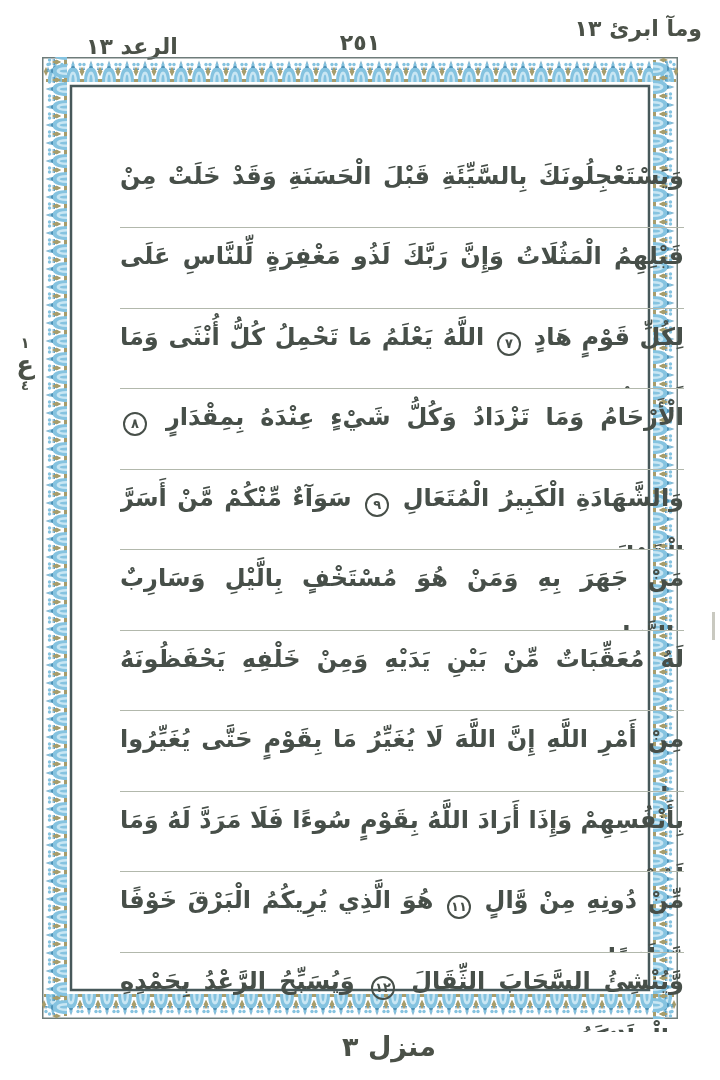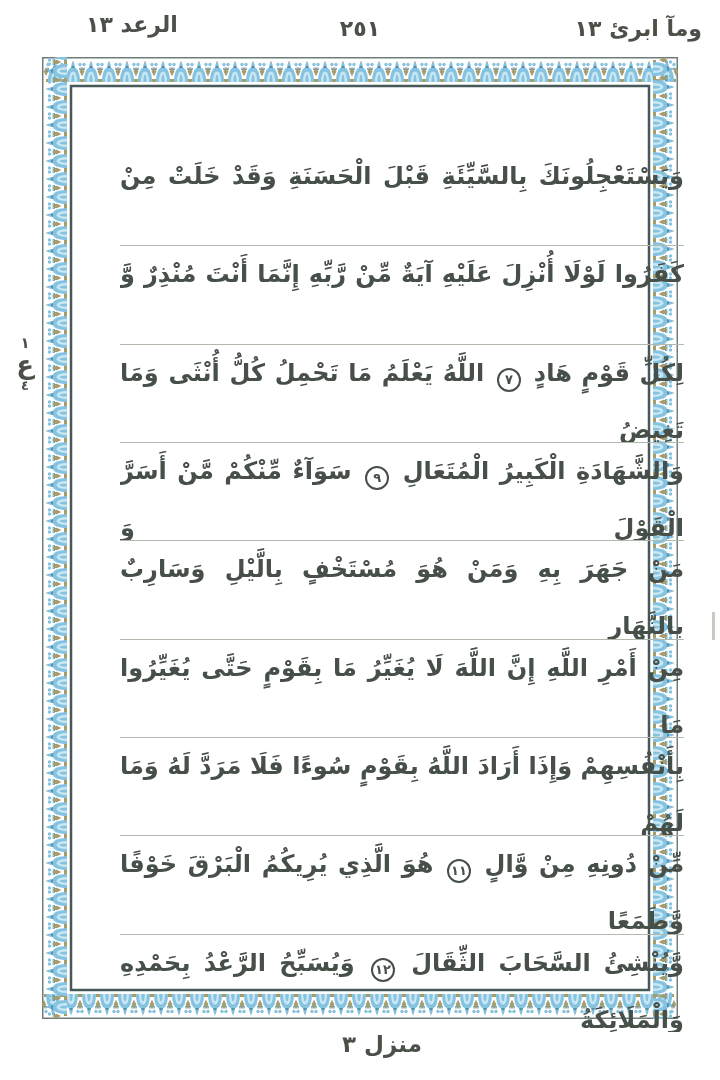--- a/index.html
+++ b/index.html
@@ -6,22 +6,22 @@
   body{
     width:720px;height:1080px;position:relative;overflow:hidden;
     background:#ffffff;
     font-family:"DejaVu Sans",sans-serif;
     color:#4a524c;
   }
   
   .page-header{position:absolute;top:8px;left:0;width:720px;height:44px;}
   .hdr{position:absolute;font-weight:bold;font-size:22px;color:#4b5148;white-space:nowrap;}
   .hdr-juz{top:8px;right:18px;}
-  .hdr-page{top:8px;left:50%;transform:translateX(-50%);letter-spacing:2px;}
-  .hdr-surah{top:4px;left:86px;}
+  .hdr-page{top:22px;left:50%;transform:translateX(-50%);letter-spacing:2px;}
+  .hdr-surah{top:26px;left:86px;}
   
   .frame{position:absolute;left:42px;top:57px;width:636px;height:962px;}
   .frame svg{position:absolute;left:0;top:0;}
   
   .text-area{
     position:absolute;left:78px;top:91px;width:564px;height:884px;
     display:flex;flex-direction:column;
   }
   .q-line{
     flex:1 1 0;
@@ -46,21 +46,21 @@
     position:absolute;left:10px;top:336px;width:30px;
     display:flex;flex-direction:column;align-items:center;
     color:#4b5148;font-weight:bold;line-height:1.05;
   }
   .ruku .r-top{font-size:15px;}
   .ruku .r-ain{font-size:26px;}
   .ruku .r-bot{font-size:13px;}
   
   .footer-label{
     position:absolute;top:1031px;left:50%;transform:translateX(-18px);
-    font-size:23px;font-weight:bold;color:#4b5148;
+    font-size:27px;font-weight:bold;color:#4b5148;
   }
   
   .edge-mark{position:absolute;right:5px;top:612px;width:3px;height:28px;background:#c9c9c0;}
 </style>
 </head>
 <body>
 
 <div class="page-header">
   <div class="hdr hdr-juz">ومآ ابرئ ١٣</div>
   <div class="hdr hdr-page">٢٥١</div>
@@ -277,24 +277,26 @@
         <use href="#fan" xlink:href="#fan" x="918" y="0"></use>
         <use href="#fan" xlink:href="#fan" x="936" y="0"></use>
         <use href="#fan" xlink:href="#fan" x="954" y="0"></use>
       </g>
 
     <rect x="29" y="29" width="578" height="904" fill="none" stroke="#47585a" stroke-width="2.5"></rect>
   </svg>
 
   <div class="text-area" id="text-area">
       <div class="q-line"><span>وَيَسْتَعْجِلُونَكَ بِالسَّيِّئَةِ قَبْلَ الْحَسَنَةِ وَقَدْ خَلَتْ مِنْ</span> </div>
-      <div class="q-line"><span>كَفَرُوا لَوْلَا أُنْزِلَ عَلَيْهِ آيَةٌ مِّنْ رَّبِّهِ إِنَّمَا أَنْتَ مُنْذِرٌ وَّ</span> </div>
+      <div class="q-line"><span>قَبْلِهِمُ الْمَثُلَاتُ وَإِنَّ رَبَّكَ لَذُو مَغْفِرَةٍ لِّلنَّاسِ عَلَى</span> </div>
       <div class="q-line"><span>لِكُلِّ قَوْمٍ هَادٍ</span> <span class="v-marker">٧</span> <span>اللَّهُ يَعْلَمُ مَا تَحْمِلُ كُلُّ أُنْثَى وَمَا تَغِيضُ</span> </div>
+      <div class="q-line"><span>الْأَرْحَامُ وَمَا تَزْدَادُ وَكُلُّ شَيْءٍ عِنْدَهُ بِمِقْدَارٍ</span> <span class="v-marker">٨</span>  </div>
       <div class="q-line"><span>وَالشَّهَادَةِ الْكَبِيرُ الْمُتَعَالِ</span> <span class="v-marker">٩</span> <span>سَوَآءٌ مِّنْكُمْ مَّنْ أَسَرَّ الْقَوْلَ وَ</span> </div>
       <div class="q-line"><span>مَنْ جَهَرَ بِهِ وَمَنْ هُوَ مُسْتَخْفٍ بِالَّيْلِ وَسَارِبٌ بِالنَّهَارِ</span>  </div>
+      <div class="q-line"><span>لَهُ مُعَقِّبَاتٌ مِّنْ بَيْنِ يَدَيْهِ وَمِنْ خَلْفِهِ يَحْفَظُونَهُ</span> </div>
       <div class="q-line"><span>مِنْ أَمْرِ اللَّهِ إِنَّ اللَّهَ لَا يُغَيِّرُ مَا بِقَوْمٍ حَتَّى يُغَيِّرُوا مَا</span> </div>
       <div class="q-line"><span>بِأَنْفُسِهِمْ وَإِذَا أَرَادَ اللَّهُ بِقَوْمٍ سُوءًا فَلَا مَرَدَّ لَهُ وَمَا لَهُمْ</span> </div>
       <div class="q-line"><span>مِّنْ دُونِهِ مِنْ وَّالٍ</span> <span class="v-marker">١١</span> <span>هُوَ الَّذِي يُرِيكُمُ الْبَرْقَ خَوْفًا وَّطَمَعًا</span> </div>
       <div class="q-line"><span>وَّيُنْشِئُ السَّحَابَ الثِّقَالَ</span> <span class="v-marker">١٢</span> <span>وَيُسَبِّحُ الرَّعْدُ بِحَمْدِهِ وَالْمَلَائِكَةُ</span> </div>
     </div>
 </div>
 
 <div class="ruku">
   <span class="r-top">١</span>
   <span class="r-ain">ع</span>

